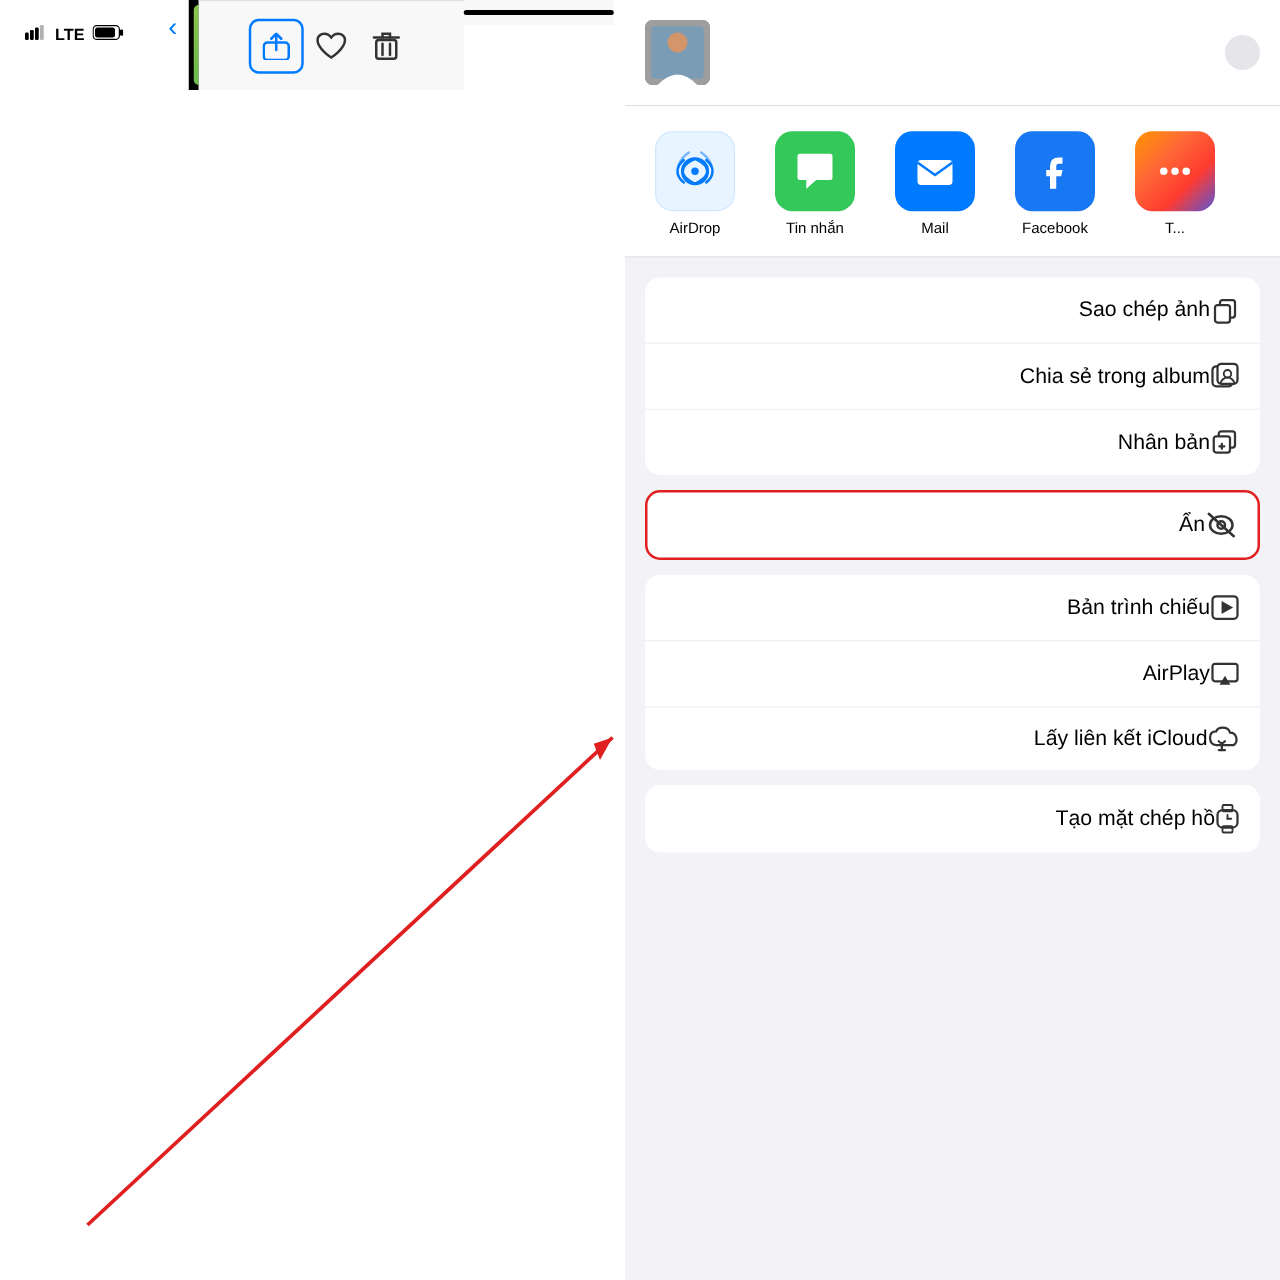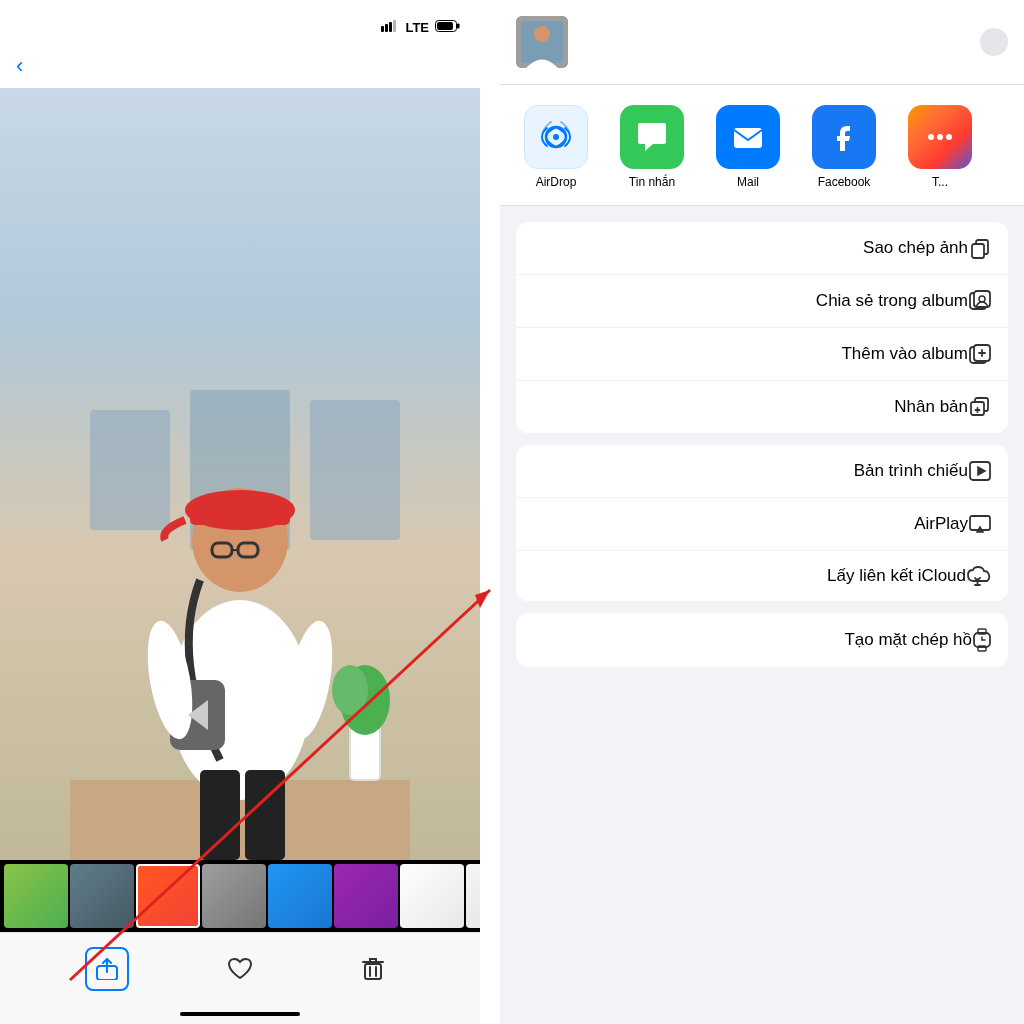--- a/index.html
+++ b/index.html
@@ -13,21 +13,21 @@
     }
 
     
     .left-panel {
       position: absolute;
       left: 0; top: 0;
       width: 480px;
       height: 1024px;
       background: #fff;
       display: flex;
-      flex-direction: column;
+      flex-direction: row;
       border-radius: 28px;
     }
 
     .status-bar {
       display: flex;
       justify-content: space-between;
       align-items: center;
       padding: 14px 20px 4px;
       height: 44px;
     }
@@ -528,39 +528,40 @@
       <div class="action-item">
         <span class="action-label">Chia sẻ trong album</span>
         <svg width="24" height="24" viewBox="0 0 24 24" fill="none">
           <rect x="2" y="4" width="16" height="16" rx="3" stroke="#333" stroke-width="1.8"></rect>
           <rect x="6" y="2" width="16" height="16" rx="3" stroke="#333" stroke-width="1.8" fill="white"></rect>
           <circle cx="14" cy="10" r="3" stroke="#333" stroke-width="1.5"></circle>
           <path d="M8 18 Q10 13 14 13 Q18 13 20 18" stroke="#333" stroke-width="1.5"></path>
         </svg>
       </div>
       <div class="action-item">
-        <span class="action-label">Thêm vào album</span>
-        <svg width="24" height="24" viewBox="0 0 24 24" fill="none">
-          <rect x="2" y="5" width="16" height="16" rx="3" stroke="#333" stroke-width="1.8"></rect>
-          <rect x="6" y="3" width="16" height="16" rx="3" stroke="#333" stroke-width="1.8" fill="white"></rect>
-          <line x1="14" y1="8" x2="14" y2="14" stroke="#333" stroke-width="1.8" stroke-linecap="round"></line>
-          <line x1="11" y1="11" x2="17" y2="11" stroke="#333" stroke-width="1.8" stroke-linecap="round"></line>
-        </svg>
-      </div>
-      <div class="action-item">
         <span class="action-label">Nhân bản</span>
         <svg width="24" height="24" viewBox="0 0 24 24" fill="none">
           <rect x="7" y="3" width="13" height="13" rx="2" stroke="#333" stroke-width="1.8"></rect>
           <rect x="3" y="7" width="13" height="13" rx="2" stroke="#333" stroke-width="1.8" fill="white"></rect>
           <line x1="9.5" y1="13" x2="9.5" y2="17" stroke="#333" stroke-width="1.8" stroke-linecap="round"></line>
           <line x1="7.5" y1="15" x2="11.5" y2="15" stroke="#333" stroke-width="1.8" stroke-linecap="round"></line>
         </svg>
       </div>
     </div>
 
+    <div class="action-section" style="border: 2.5px solid #e02020; border-radius:12px;">
+      <div class="action-item" style="border-bottom:none;">
+        <span class="action-label">Ẩn</span>
+        <svg width="26" height="24" viewBox="0 0 26 24" fill="none">
+          <ellipse cx="13" cy="12" rx="9" ry="7" stroke="#333" stroke-width="2"></ellipse>
+          <circle cx="13" cy="12" r="3" stroke="#333" stroke-width="2"></circle>
+          <line x1="3" y1="3" x2="23" y2="21" stroke="#333" stroke-width="2" stroke-linecap="round"></line>
+        </svg>
+      </div>
+    </div>
 
     <div class="action-section">
       <div class="action-item">
         <span class="action-label">Bản trình chiếu</span>
         <svg width="24" height="24" viewBox="0 0 24 24" fill="none">
           <rect x="2" y="3" width="20" height="18" rx="3" stroke="#333" stroke-width="1.8"></rect>
           <polygon points="10,8 10,16 17,12" stroke="#333" stroke-width="1.5" fill="#333"></polygon>
         </svg>
       </div>
       <div class="action-item">

